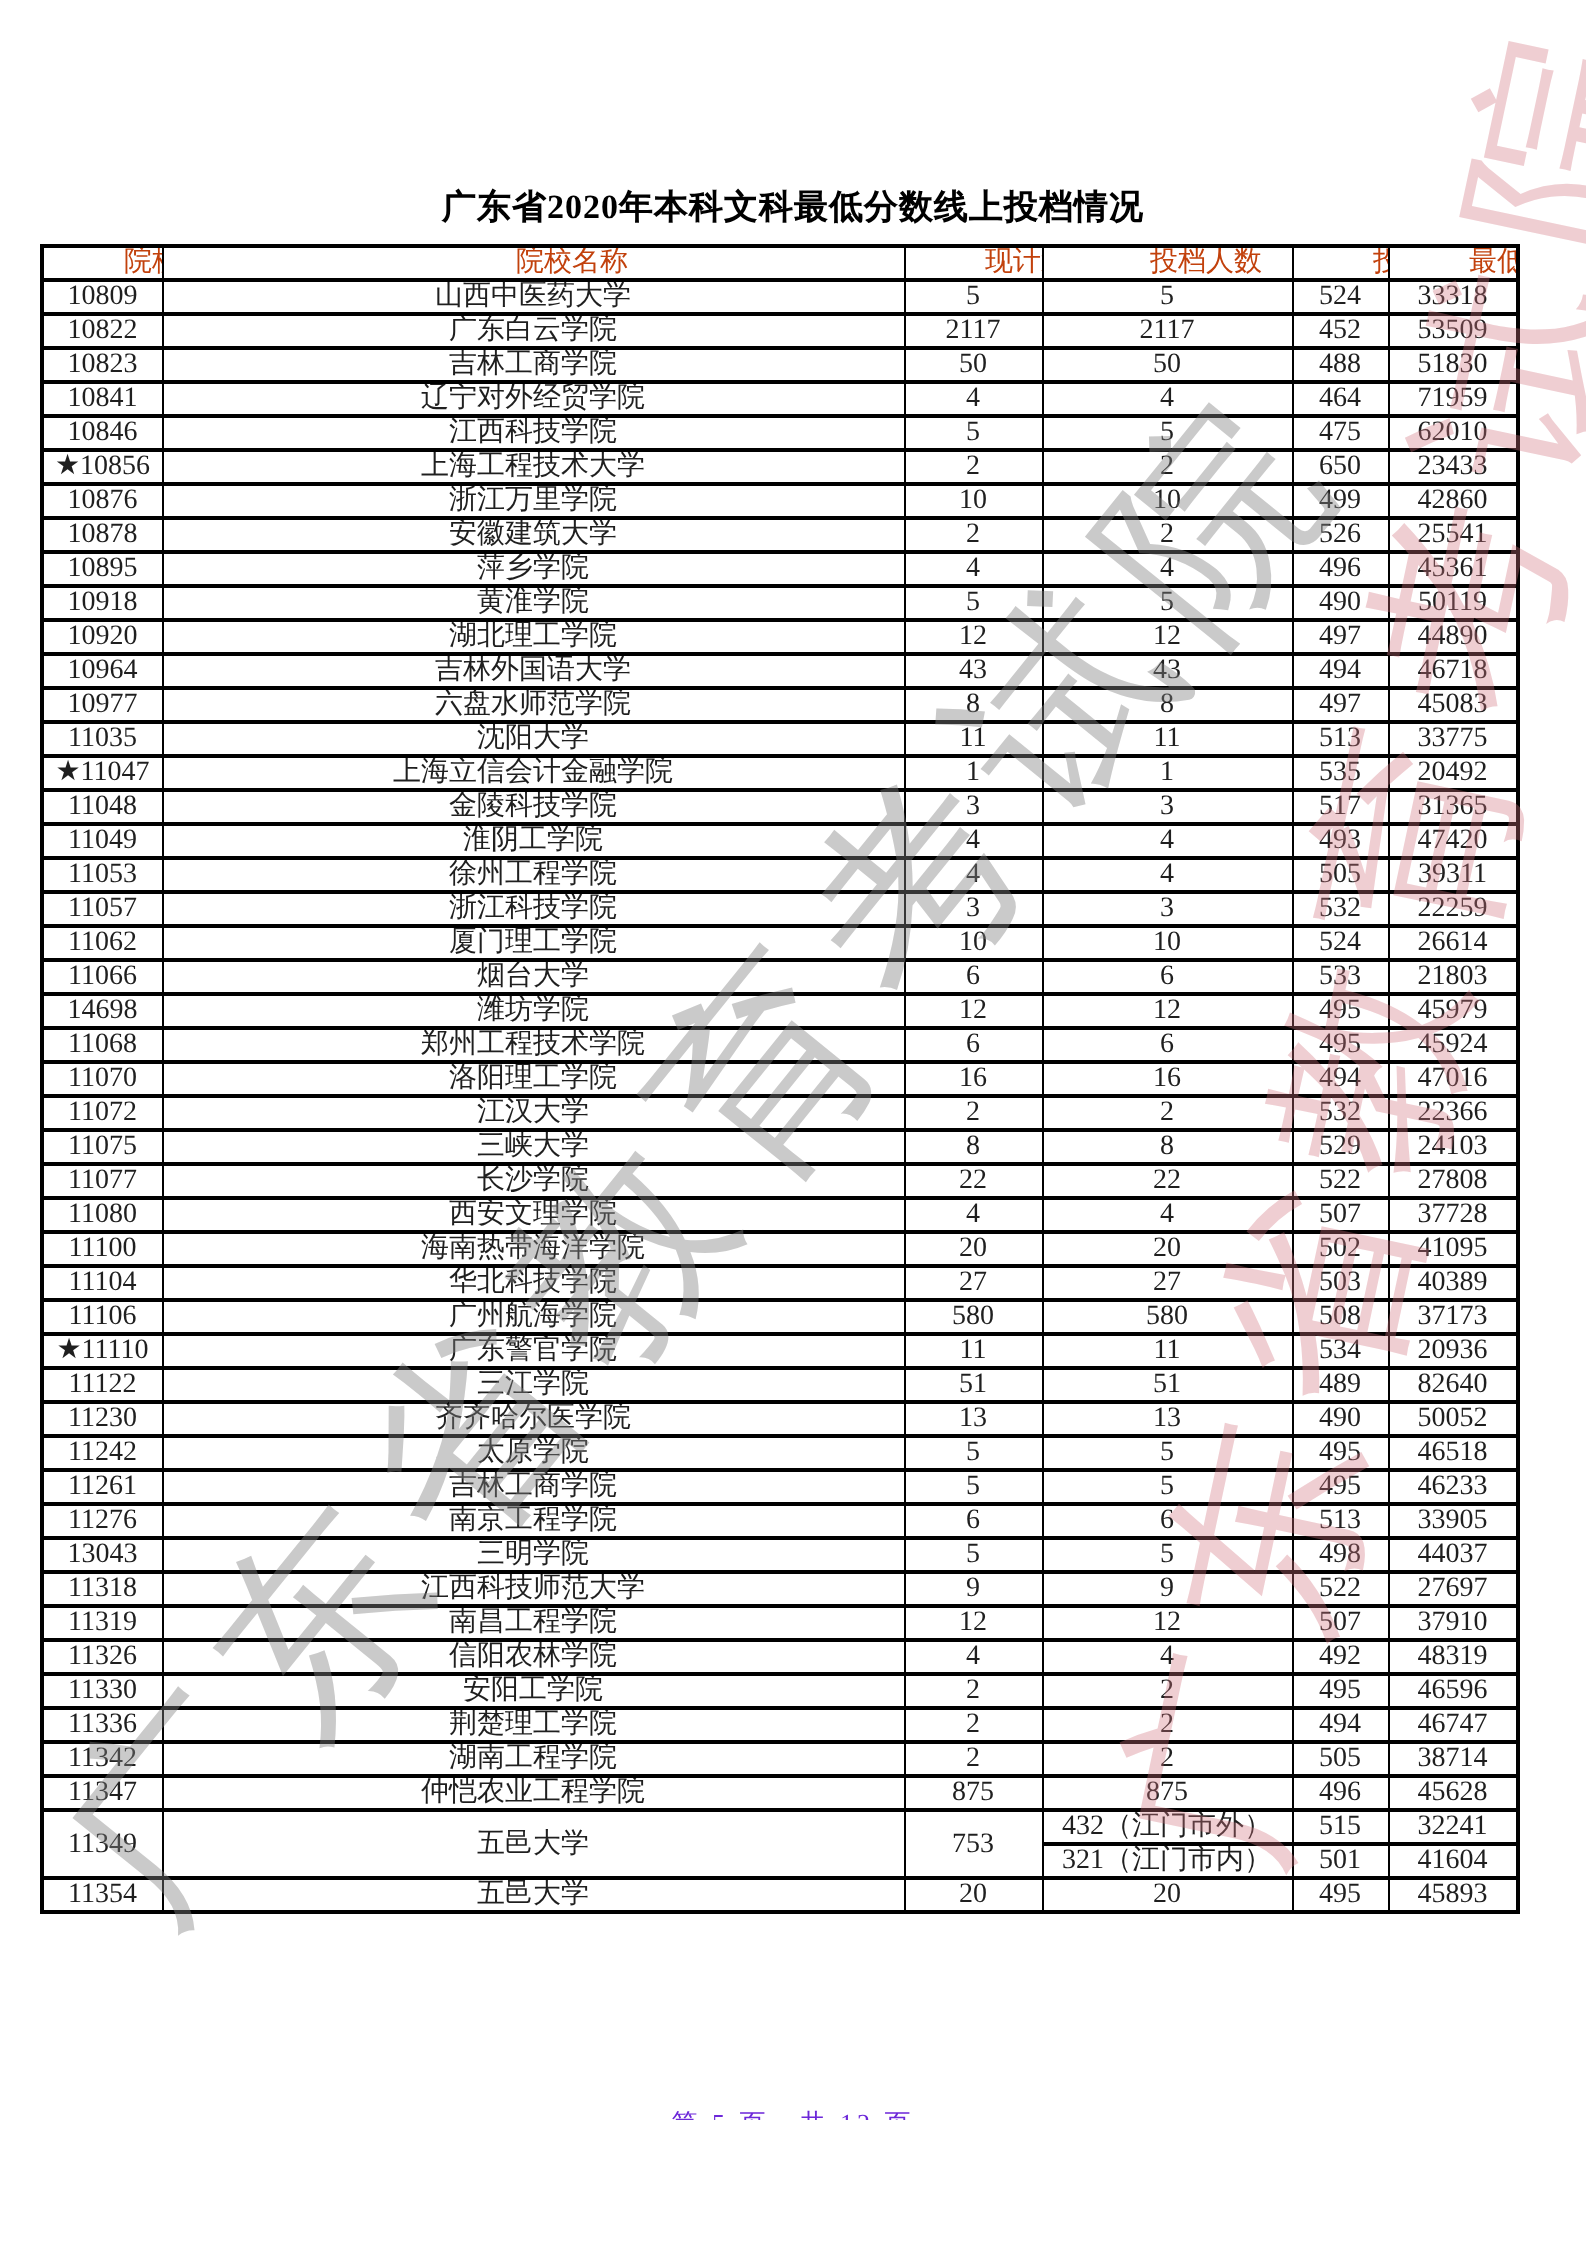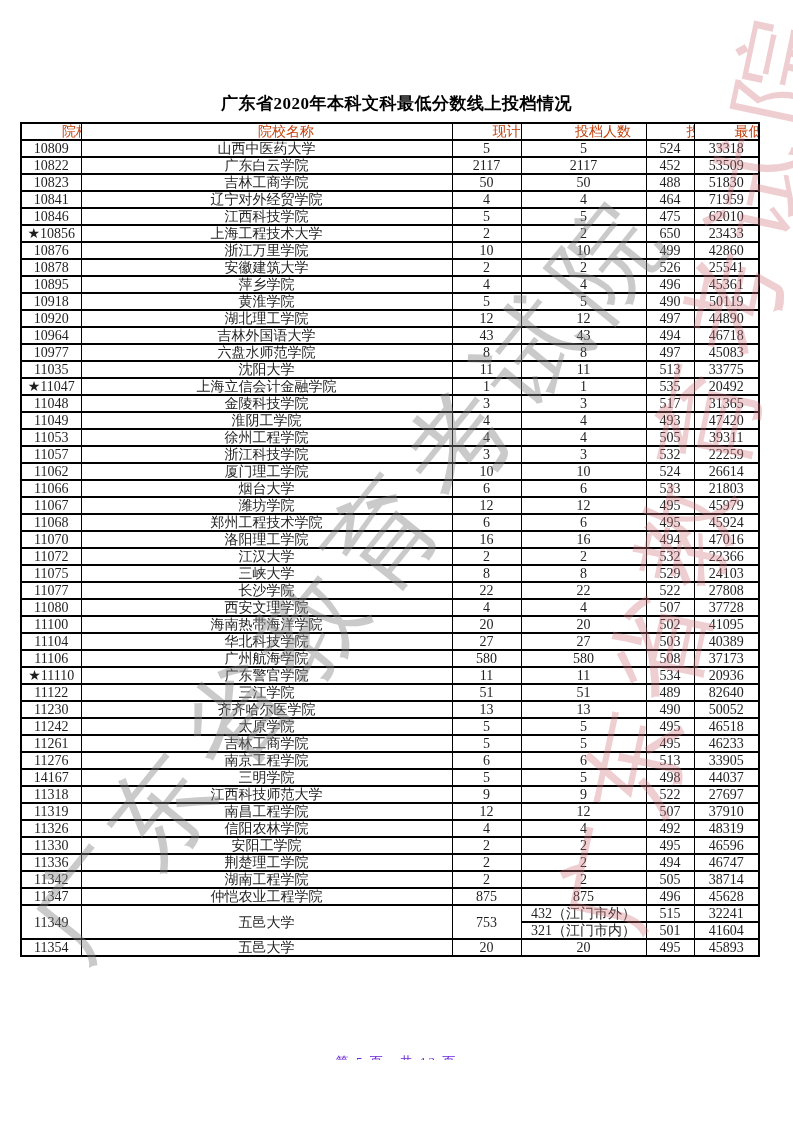--- a/index.html
+++ b/index.html
@@ -269,21 +269,21 @@
         </tr>
         <tr>
           <td>11066</td>
           <td>烟台大学</td>
           <td>6</td>
           <td>6</td>
           <td>533</td>
           <td>21803</td>
         </tr>
         <tr>
-          <td>11067</td>
+          <td>14698</td>
           <td>潍坊学院</td>
           <td>12</td>
           <td>12</td>
           <td>495</td>
           <td>45979</td>
         </tr>
         <tr>
           <td>11068</td>
           <td>郑州工程技术学院</td>
           <td>6</td>
@@ -397,21 +397,21 @@
         </tr>
         <tr>
           <td>11276</td>
           <td>南京工程学院</td>
           <td>6</td>
           <td>6</td>
           <td>513</td>
           <td>33905</td>
         </tr>
         <tr>
-          <td>14167</td>
+          <td>13043</td>
           <td>三明学院</td>
           <td>5</td>
           <td>5</td>
           <td>498</td>
           <td>44037</td>
         </tr>
         <tr>
           <td>11318</td>
           <td>江西科技师范大学</td>
           <td>9</td>

